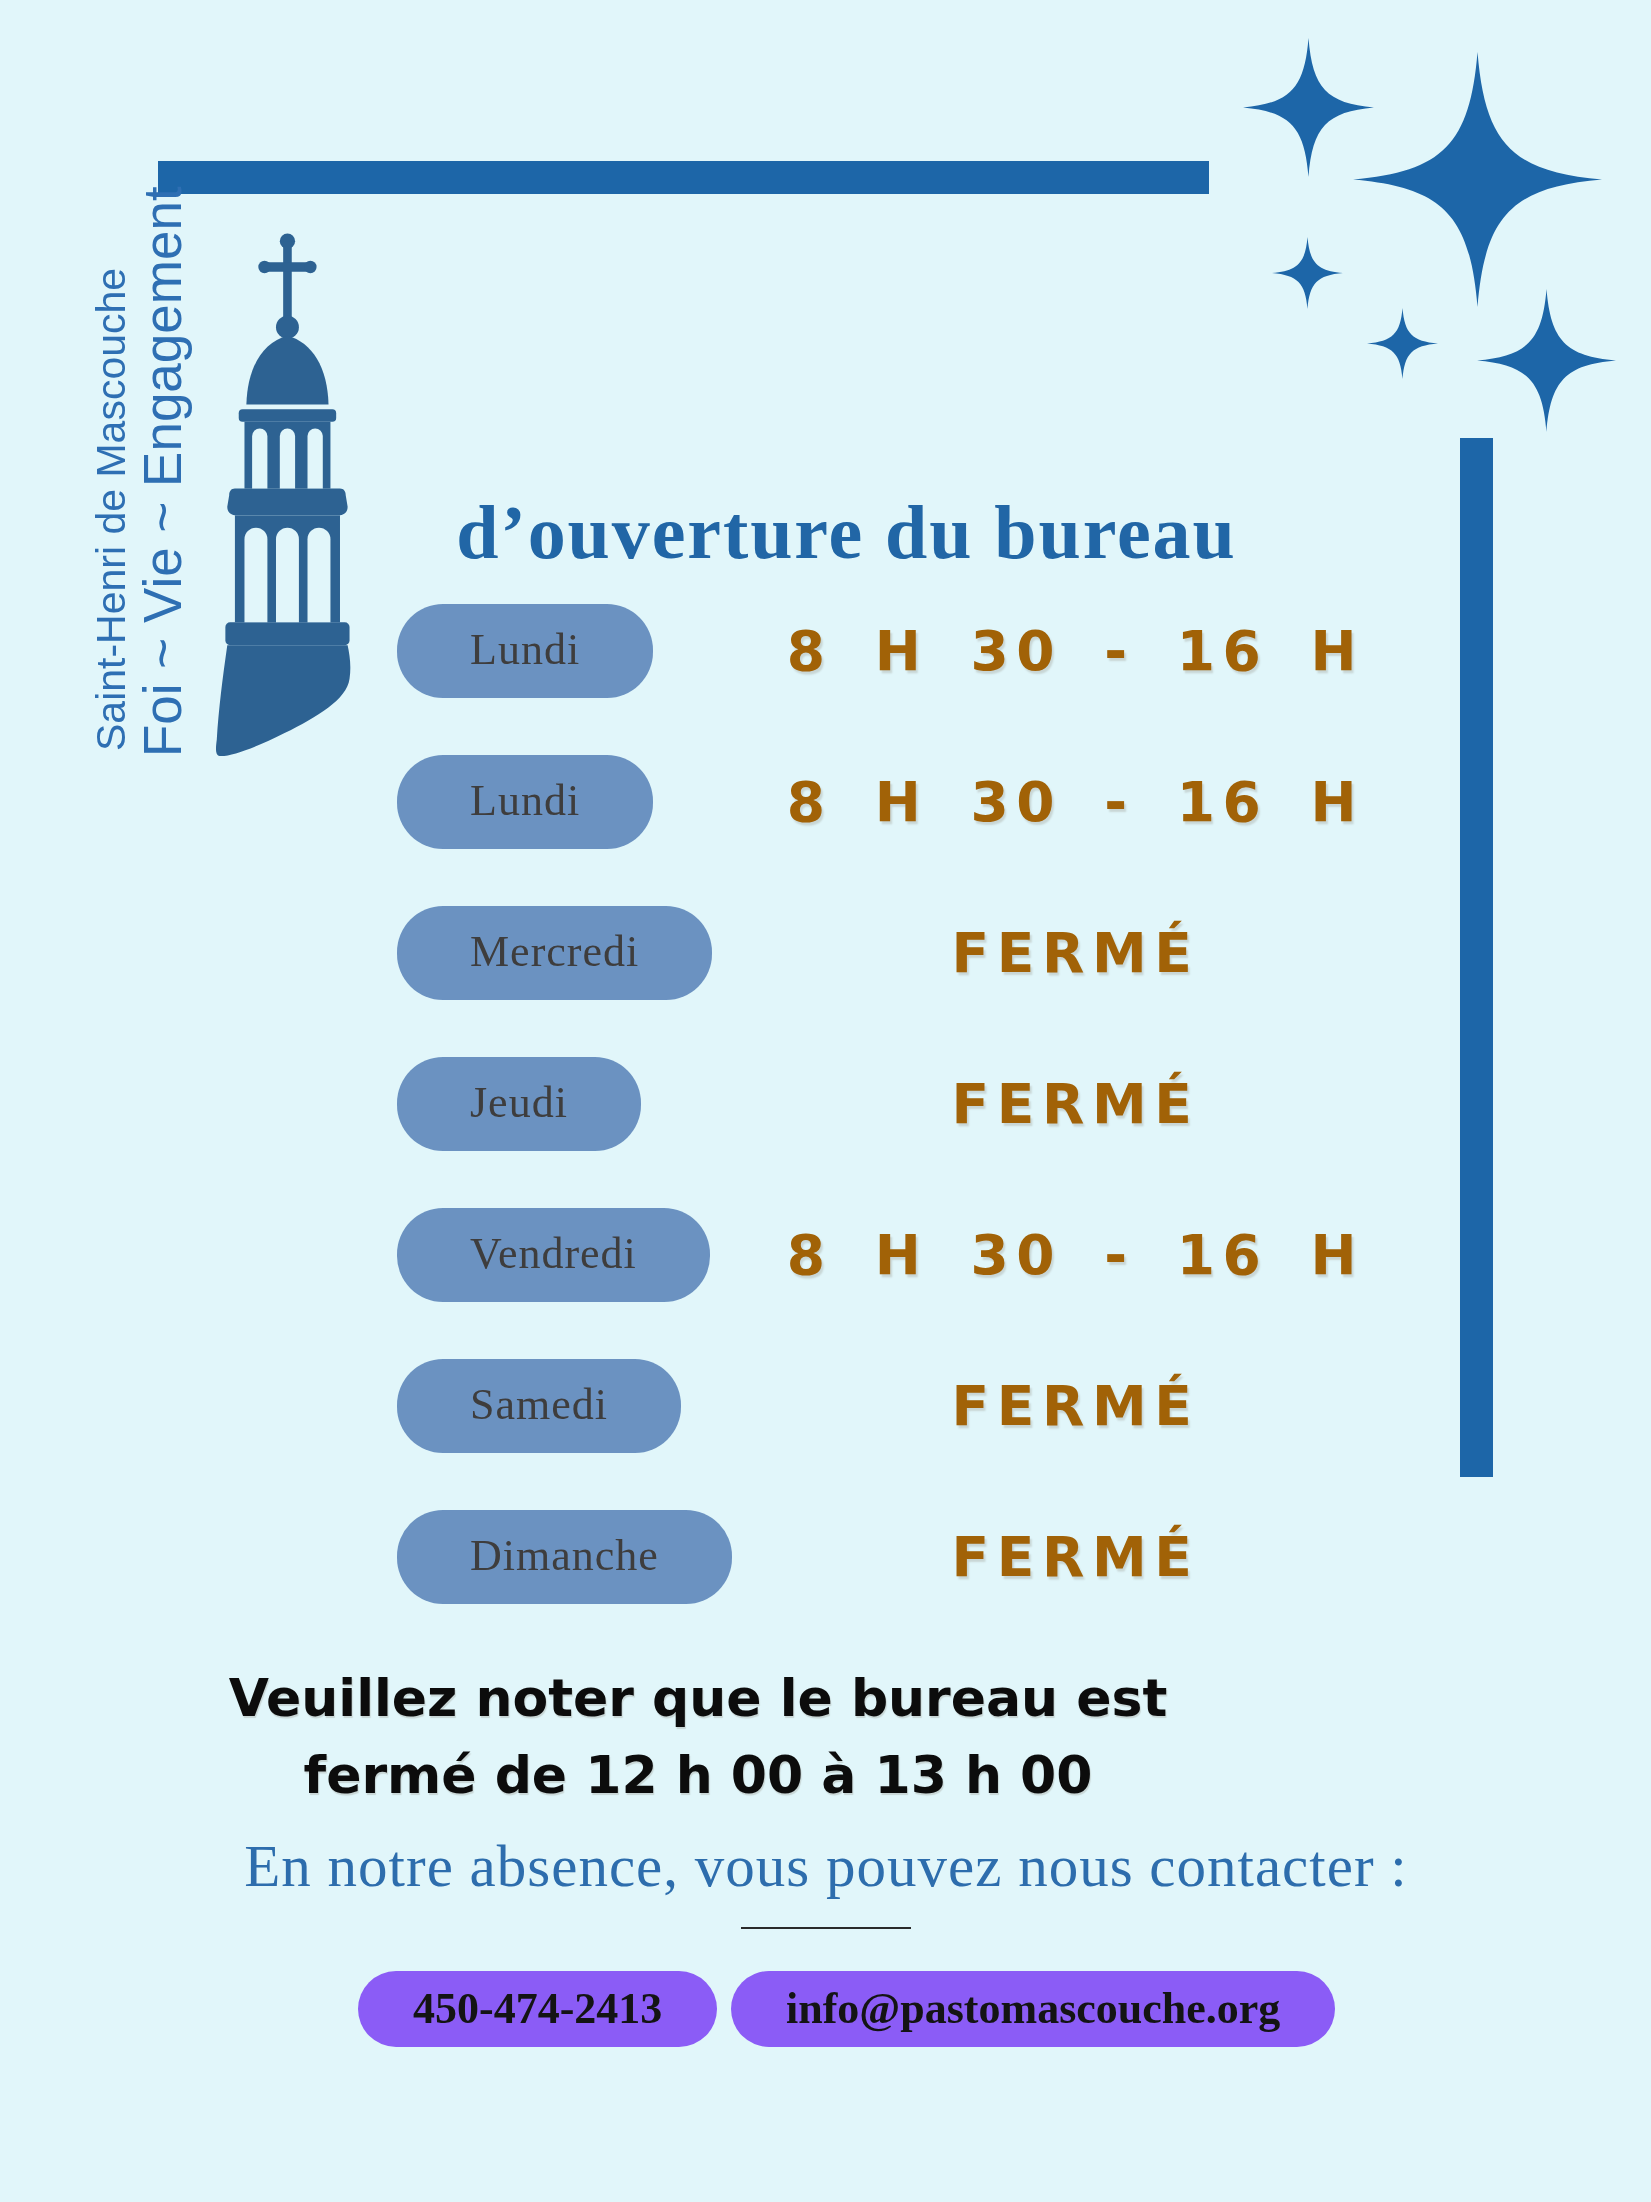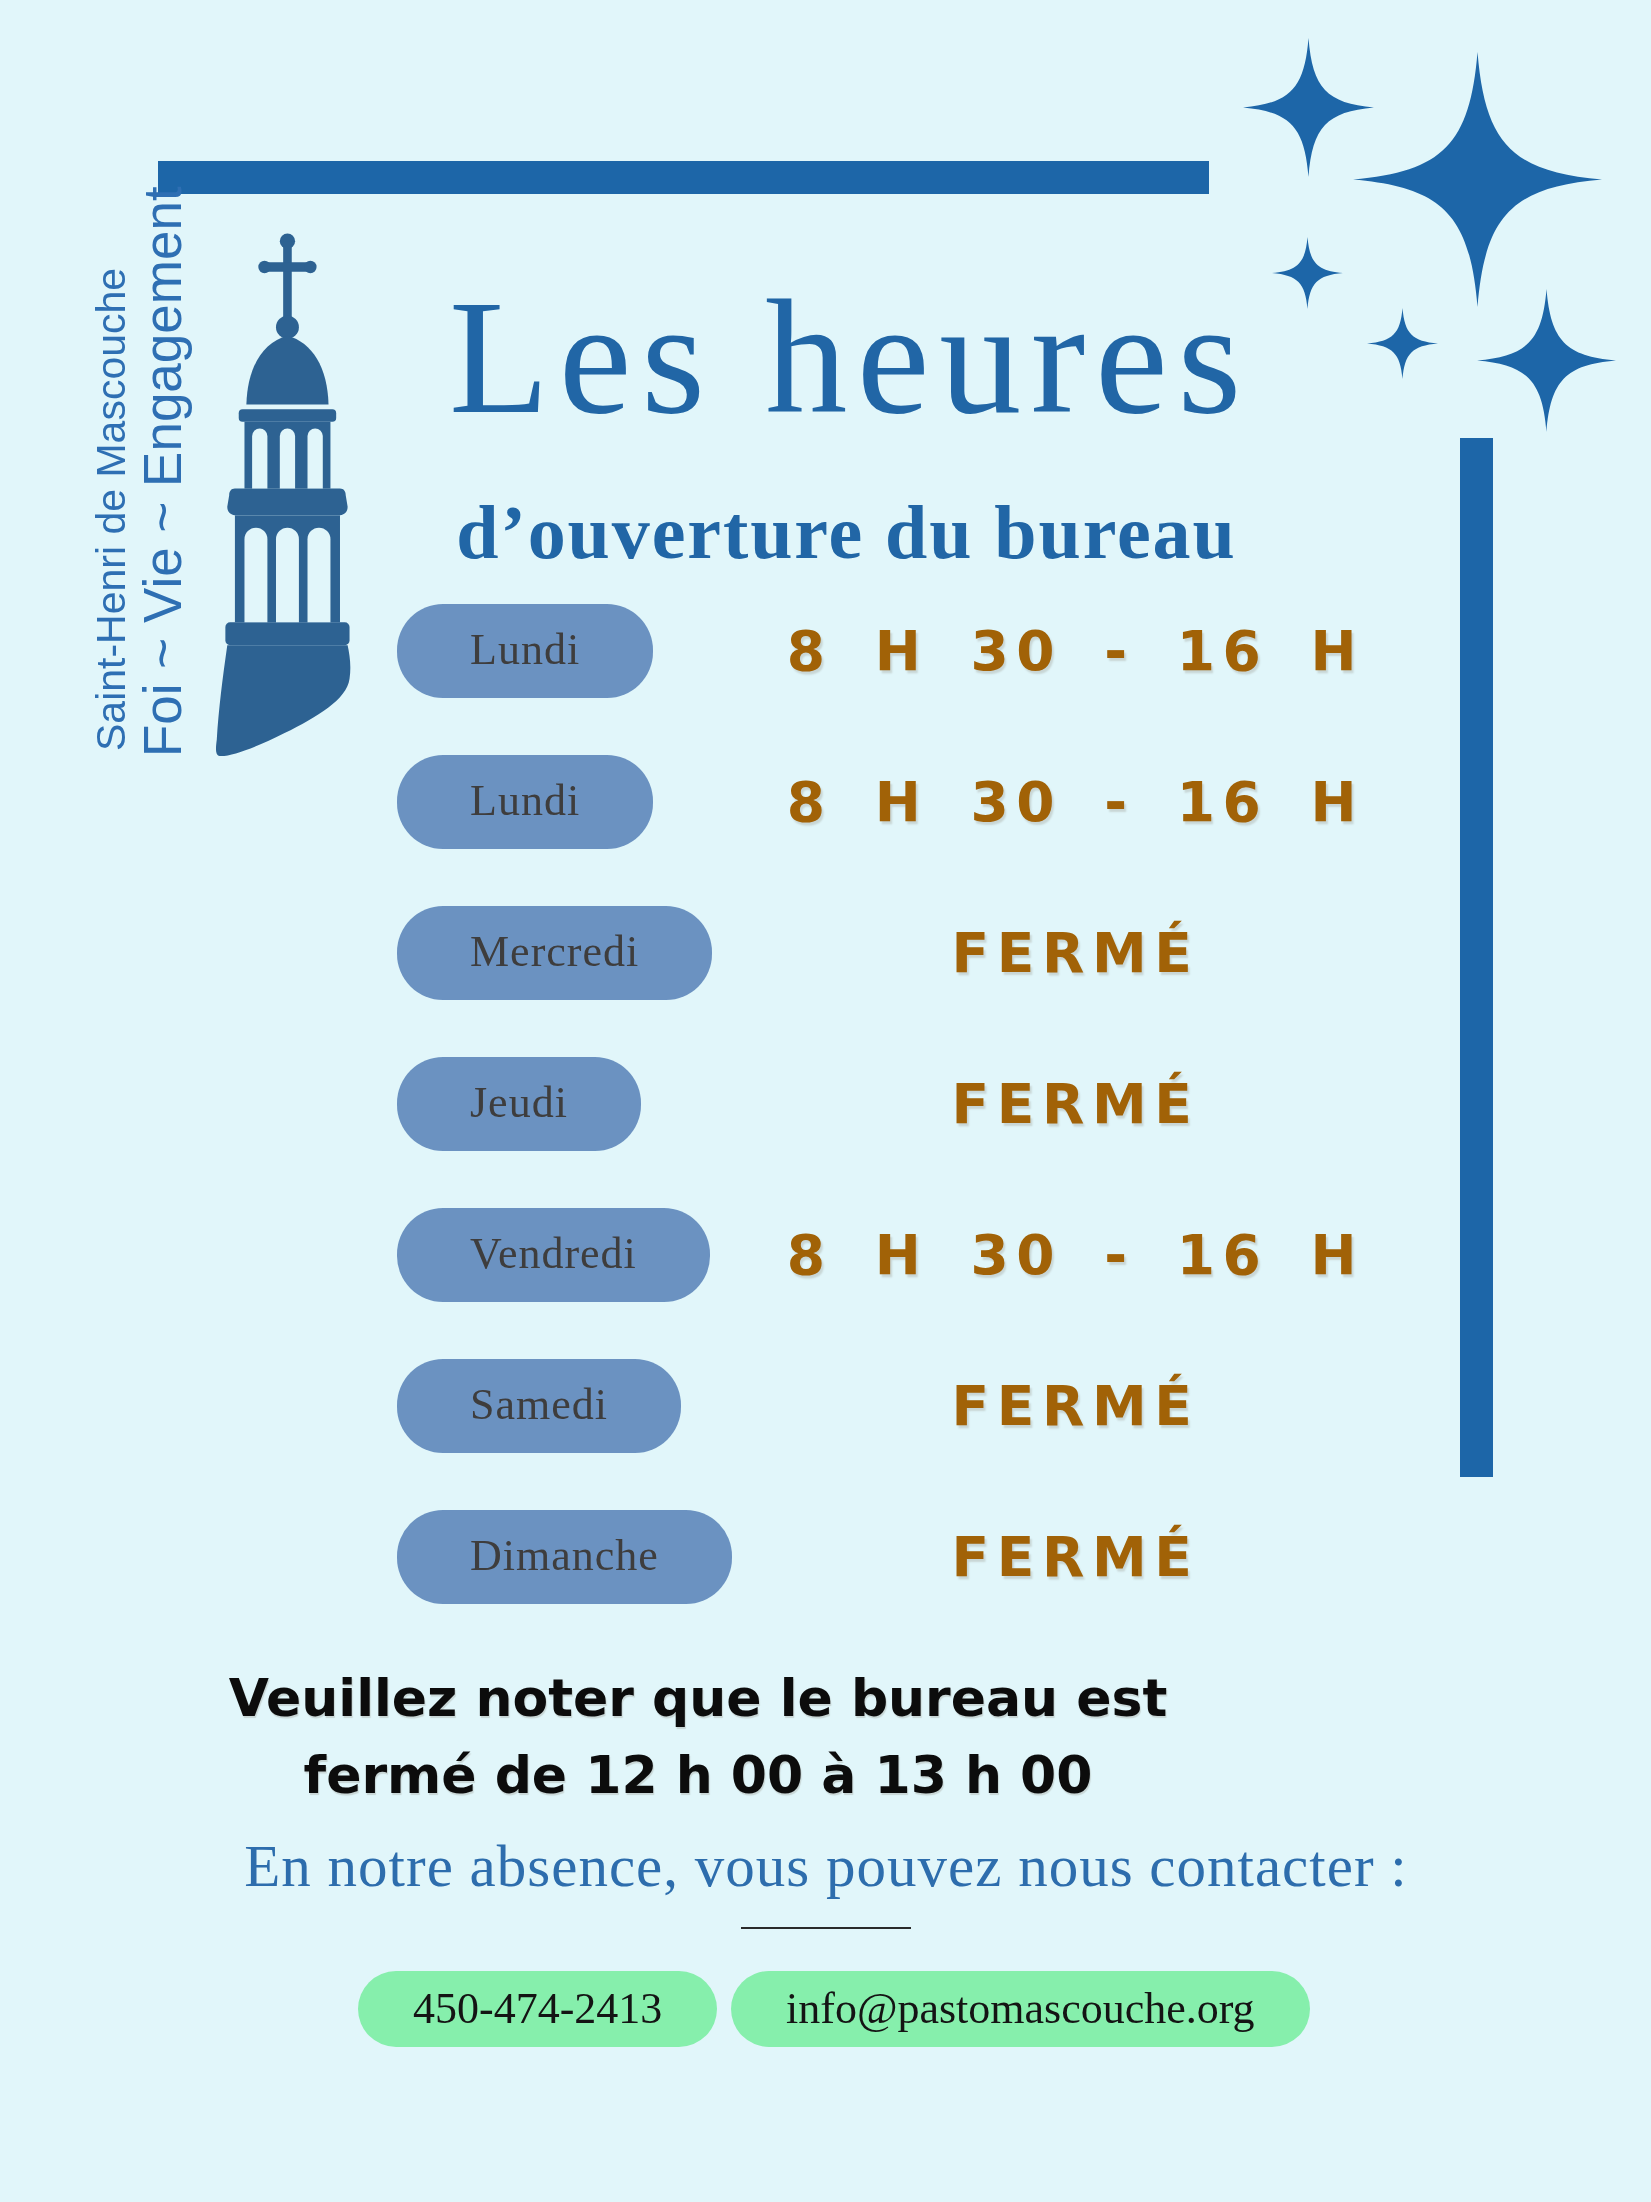--- a/index.html
+++ b/index.html
@@ -85,22 +85,23 @@
     position:absolute;left:0;top:1837px;width:1652px;text-align:center;
     font-size:59px;line-height:59px;letter-spacing:1px;color:#2d6dad;
   }
   .divider{
     position:absolute;left:741px;top:1927px;width:170px;height:1.9px;
     background:#2a2a2a;
   }
   
   .contact-pill{
     position:absolute;top:1971px;height:76px;
-    background:#86efac;border-radius:38px;
+    background:#8b5cf6;border-radius:38px;
     padding:0 55px;
+    font-weight:bold;
   }
   .contact-pill span{
     display:block;line-height:76px;font-size:44px;color:#141414;
     white-space:nowrap;
   }
   .phone-pill{left:358px;}
   .email-pill{left:731px;}
 </style>
 </head>
 <body>
@@ -169,21 +170,20 @@
       <path d="M44,299 L44,244 A8,8 0 0 1 60,244 L60,299 Z"></path>
       <path d="M73,299 L73,244 A8,8 0 0 1 89,244 L89,299 Z"></path>
       <path d="M102,299 L102,244 A8,8 0 0 1 118,244 L118,299 Z"></path>
 
       <path d="M36,439 L36,352 A12,12 0 0 1 60,352 L60,439 Z"></path>
       <path d="M69,439 L69,352 A12,12 0 0 1 93,352 L93,439 Z"></path>
       <path d="M102,439 L102,352 A12,12 0 0 1 126,352 L126,439 Z"></path>
     </g>
   </svg>
 
-  <div class="title">Les heures</div>
   <div class="subtitle">d’ouverture du bureau</div>
 
   <div class="row" style="top:604px">
     <div class="day-pill">
         <span>Lundi</span>
       </div>
     <div class="hours">8 H 30 - 16 H</div>
   </div>
   <div class="row" style="top:755px">
     <div class="day-pill">

